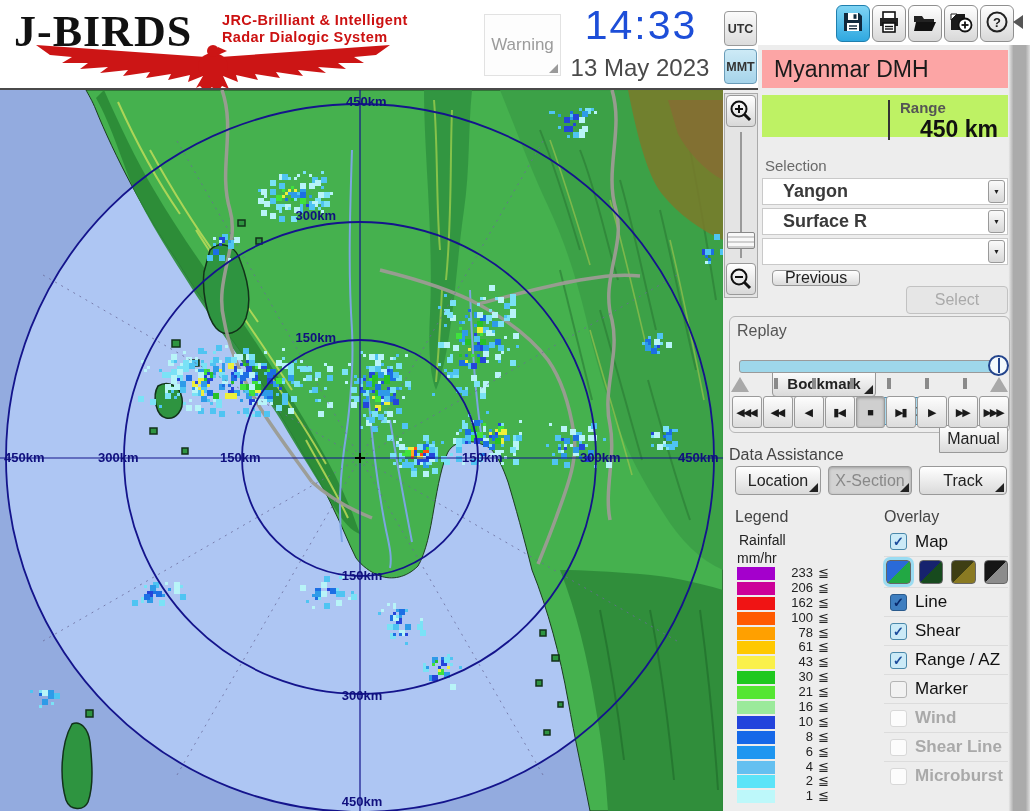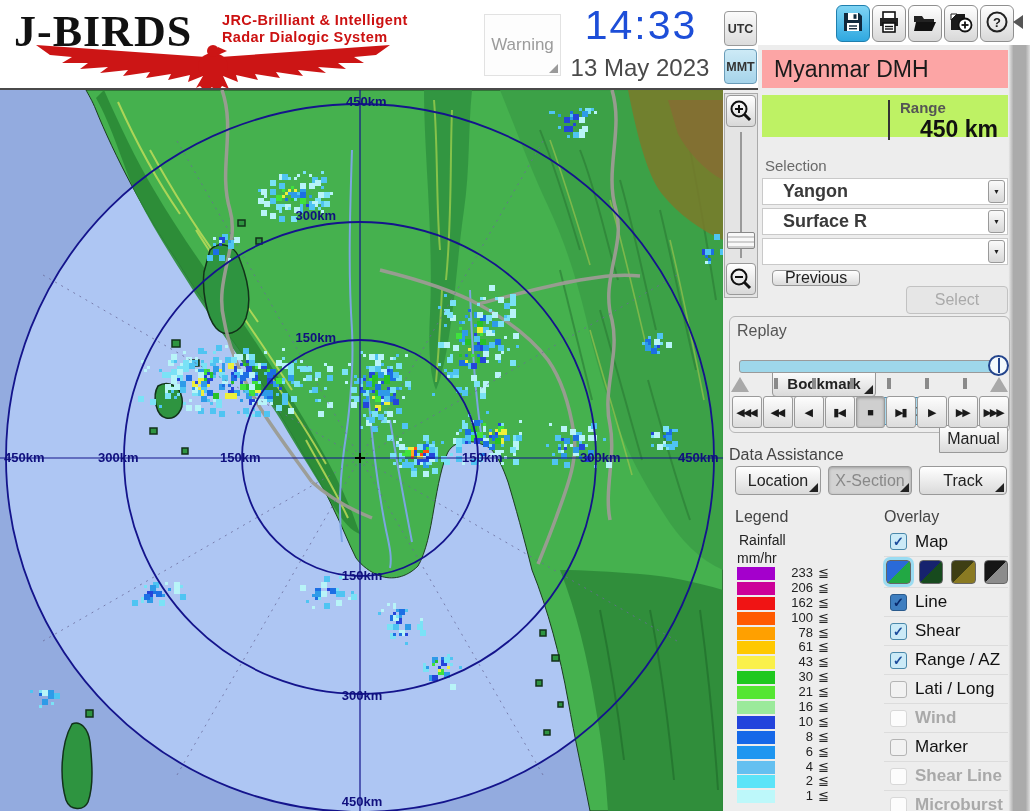--- a/index.html
+++ b/index.html
@@ -378,29 +378,25 @@
       <div class="ov-row">
         <div class="cb checked">✓</div>
         <span class="ov-label">Shear</span>
       </div>
       <div class="ov-row">
         <div class="cb checked">✓</div>
         <span class="ov-label">Range / AZ</span>
       </div>
       <div class="ov-row">
         <div class="cb unchecked"></div>
-        <span class="ov-label">Lati / Long</span>
+        <span class="ov-label">Marker</span>
       </div>
       <div class="ov-row disabled">
         <div class="cb disabled"></div>
         <span class="ov-label">Wind</span>
-      </div>
-      <div class="ov-row">
-        <div class="cb unchecked"></div>
-        <span class="ov-label">Marker</span>
       </div>
       <div class="ov-row disabled">
         <div class="cb disabled"></div>
         <span class="ov-label">Shear Line</span>
       </div>
       <div class="ov-row disabled">
         <div class="cb disabled"></div>
         <span class="ov-label">Microburst</span>
       </div>
     </div>

